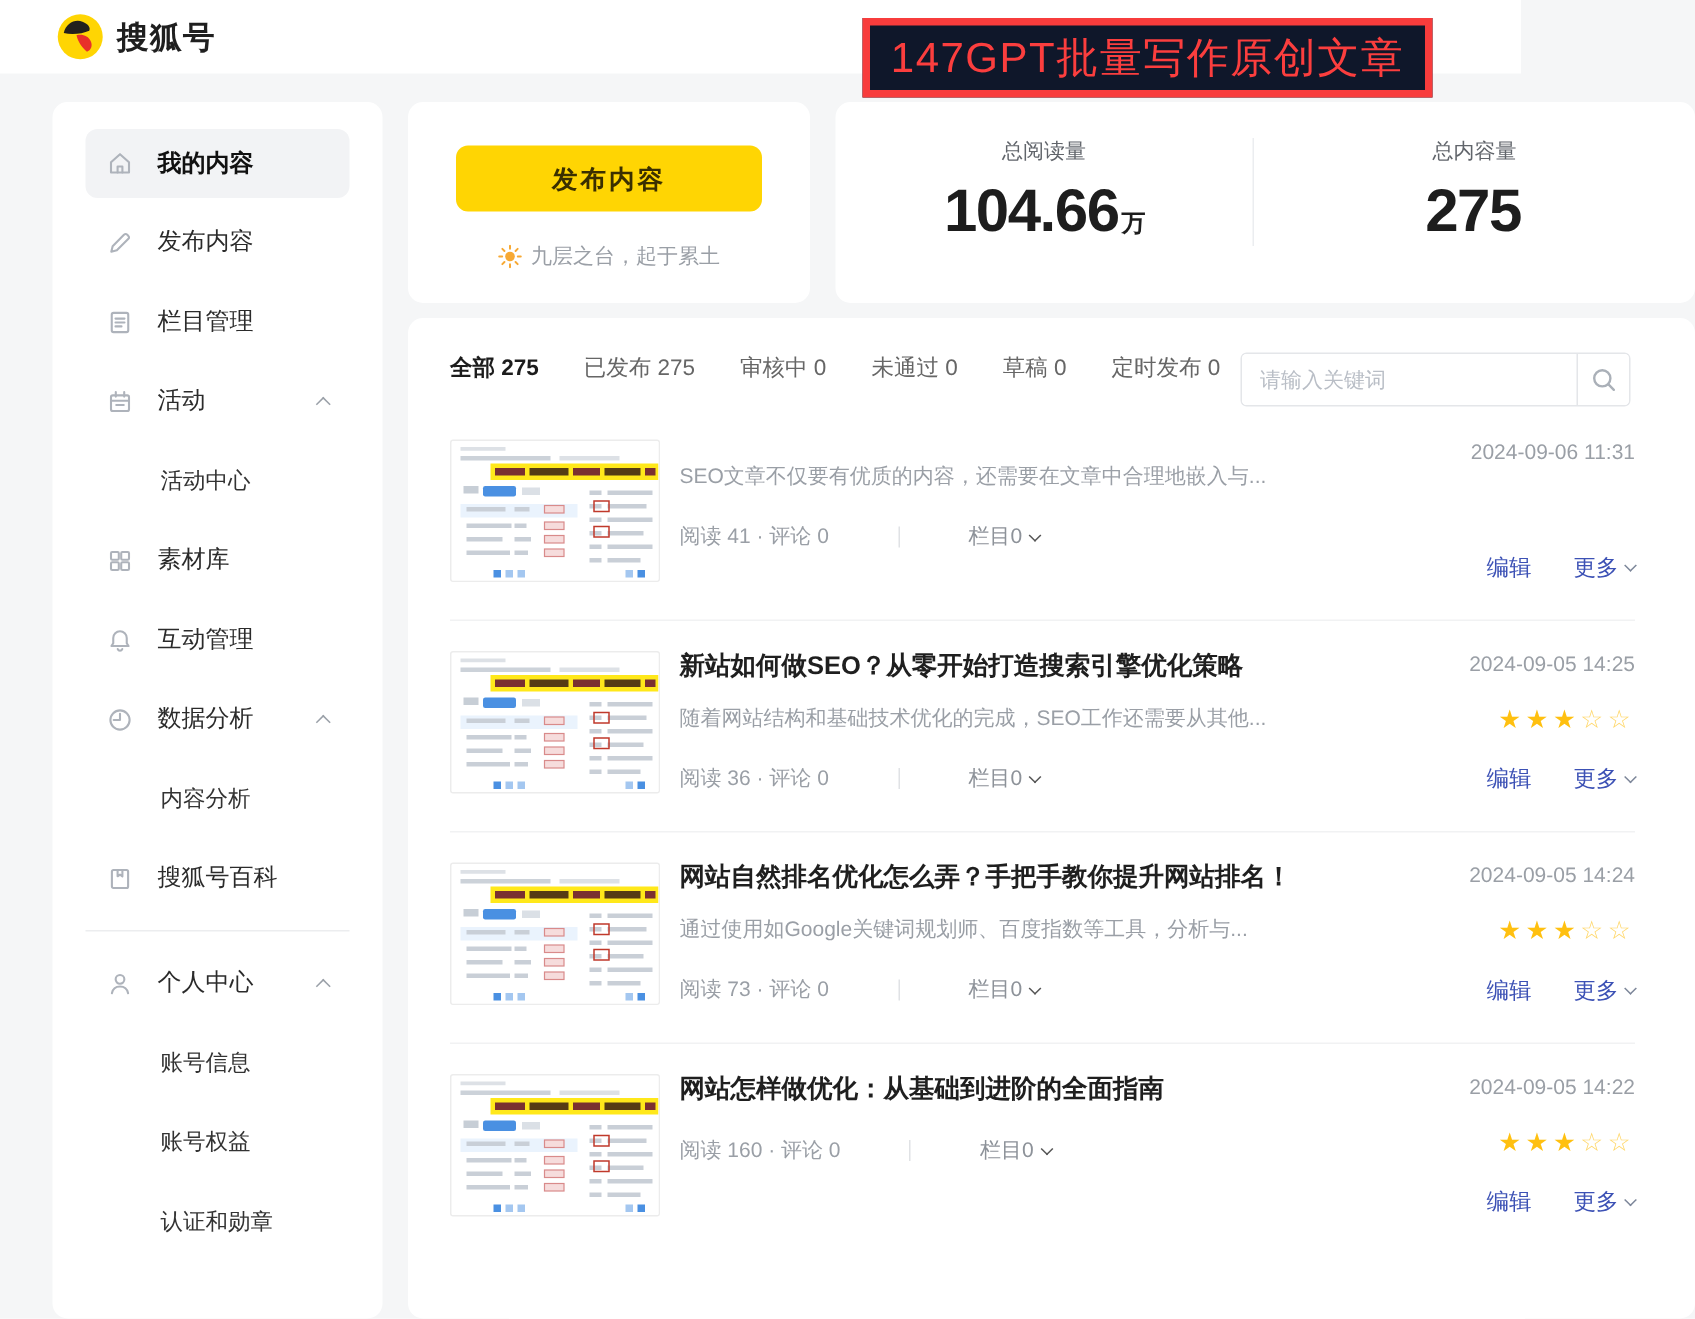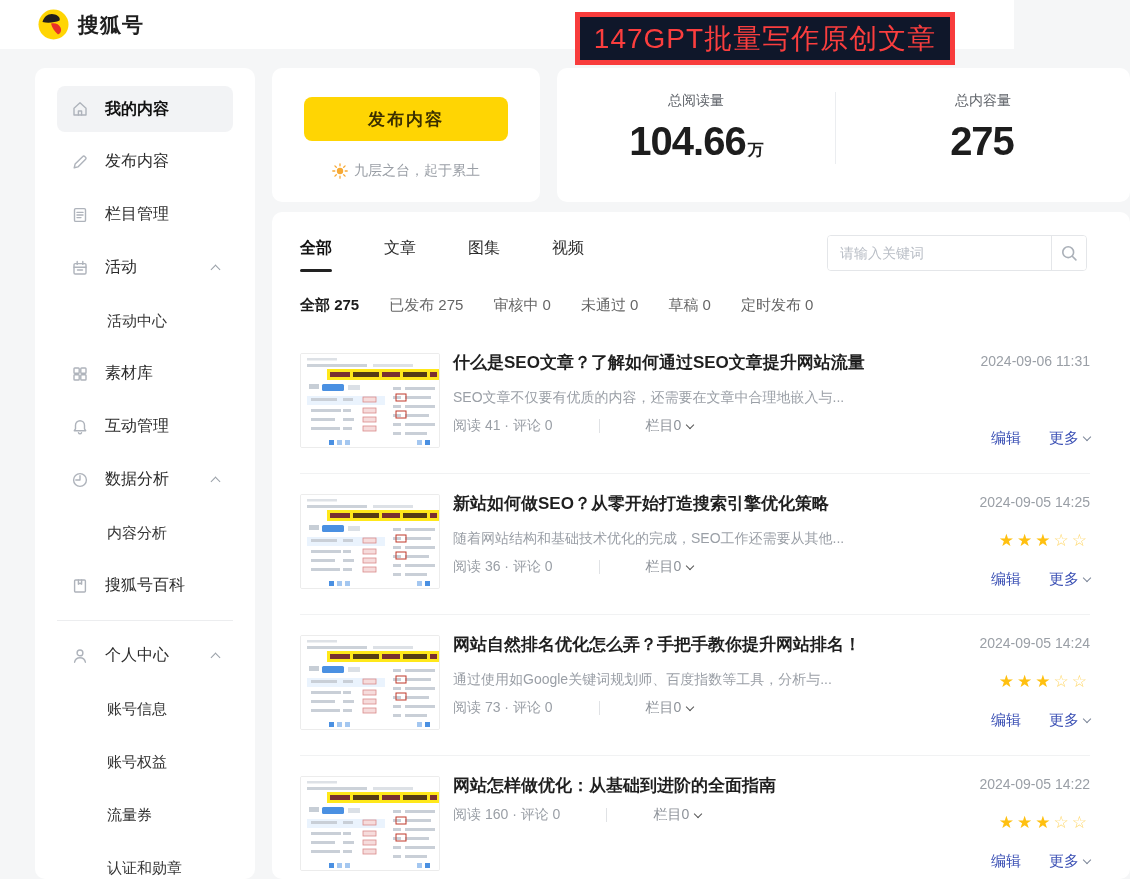--- a/index.html
+++ b/index.html
@@ -69,21 +69,21 @@
   .filter.active { font-weight:bold; color:#1c1c1c; }
 
   
   .article-list { padding:18px 40px 0 28px; }
   .article-row { display:flex; padding:20px 0 25px; border-bottom:1px solid #f1f2f3; }
   .article-row:last-child { border-bottom:none; }
   .thumb { width:140px; height:95px; flex:0 0 140px; border:1px solid #ececec; border-radius:2px; overflow:hidden; cursor:pointer; }
   .art-main { margin-left:13px; flex:1; min-width:0; }
   .art-title { font-size:17px; font-weight:600; color:#1f1f1f; line-height:1.2; cursor:pointer; white-space:nowrap; }
   .art-excerpt { margin-top:16px; font-size:14px; color:#9a9fa6; white-space:nowrap; }
-  .art-meta { margin-top:10px; font-size:14px; color:#9a9fa6; display:flex; align-items:center;gap:34px; }
+  .art-meta { margin-top:22px; font-size:14px; color:#9a9fa6; display:flex; align-items:center;gap:34px; }
   .meta-sep { width:1px; height:14px; background:#e0e2e5; margin:0 12px; }
   .col-dd { display:inline-flex; align-items:center; gap:6px; cursor:pointer; color:#8d9299; }
   .col-dd .chev { border-color:#555; width:6px; height:6px; }
   .art-side { width:175px; flex:0 0 175px; display:flex; flex-direction:column; align-items:flex-end;
     justify-content:space-between; height:95px; }
   .art-date { font-size:14px; color:#9a9fa6; }
   .stars { font-size:17px; letter-spacing:3px; line-height:1; font-family:"DejaVu Sans",sans-serif; }
   .star-filled { color:#ffc010; }
   .star-empty { color:#ffd666; }
   .art-actions { display:flex; align-items:center; gap:28px; font-size:15px; }
@@ -197,21 +197,20 @@
           <svg viewBox="0 0 18 18">
             <circle cx="9" cy="5.9" r="2.9" fill="none" stroke="#aeb3bb" stroke-width="1.4" stroke-linejoin="round" stroke-linecap="round"></circle>
             <path d="M3.6 15.2c.6-3 2.8-4.5 5.4-4.5s4.8 1.5 5.4 4.5" fill="none" stroke="#aeb3bb" stroke-width="1.4" stroke-linejoin="round" stroke-linecap="round"></path>
           </svg>
         </span>
         <span>个人中心</span>
         <i class="chev up"></i>
       </div>
       <div class="s-sub">账号信息</div>
       <div class="s-sub">账号权益</div>
-      <div class="s-sub">流量券</div>
       <div class="s-sub">认证和勋章</div>
     </div>
 </div>
 
 <div class="card publish-card">
   <button class="pub-btn">发布内容</button>
   <div class="motto">
     <span style="display:inline-flex;">
       <svg width="16" height="16" viewBox="0 0 16 16">
         <circle cx="8" cy="8" r="3.2" fill="#f7a934"></circle>
@@ -231,26 +230,20 @@
     <div class="stat-value"><span>104.66</span><span class="stat-unit">万</span></div>
       </div>
       <div class="stat-block">
         <div class="stat-label">总内容量</div>
     <div class="stat-value"><span>275</span><span class="stat-unit"></span></div>
       </div>
     </div>
 </div>
 
 <div class="card list-card">
-  <div class="tabs" id="tabs-row">
-      <div class="tab active">全部</div>
-      <div class="tab">文章</div>
-      <div class="tab">图集</div>
-      <div class="tab">视频</div>
-    </div>
 
   <div class="searchbox">
     <input type="text" placeholder="请输入关键词" style="">
     <button class="search-btn">
       <span style="display:inline-flex;">
         <svg width="17" height="17" viewBox="0 0 17 17">
           <circle cx="7.2" cy="7.2" r="5.4" fill="none" stroke="#aab0b8" stroke-width="1.6"></circle>
           <path d="M11.3 11.3l3.6 3.6" stroke="#aab0b8" stroke-width="1.6" stroke-linecap="round"></path>
         </svg>
       </span>
@@ -319,21 +312,20 @@
         <g fill="#4a90e2">
           <rect x="28" y="86" width="5" height="5"></rect>
               <rect x="36" y="86" width="5" height="5" opacity="0.5"></rect>
           <rect x="44" y="86" width="5" height="5" opacity="0.5"></rect>
           <rect x="116" y="86" width="5" height="5" opacity="0.5"></rect>
               <rect x="124" y="86" width="5" height="5"></rect>
         </g>
       </svg>
     </div>
     <div class="art-main">
-      <div class="art-title">什么是SEO文章？了解如何通过SEO文章提升网站流量</div>
       <div class="art-excerpt">SEO文章不仅要有优质的内容，还需要在文章中合理地嵌入与...</div>
       <div class="art-meta">
         <span>阅读 41 · 评论 0</span>
         <span class="meta-sep"></span>
         <span class="col-dd">
           <span>栏目0</span>
           <i class="chev down"></i>
         </span>
       </div>
     </div>

